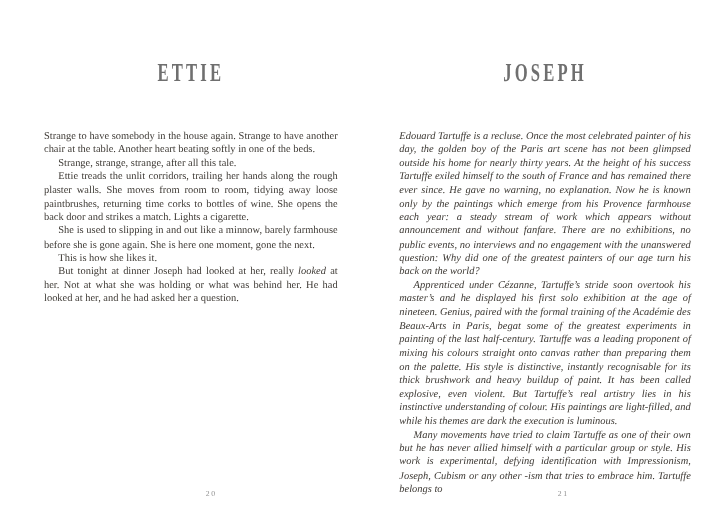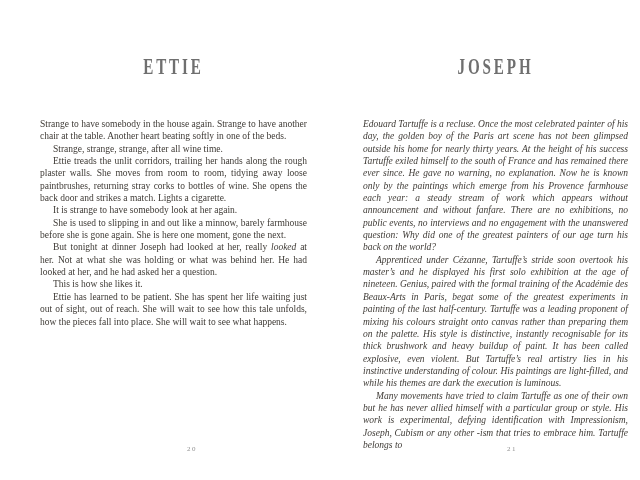--- a/index.html
+++ b/index.html
@@ -72,27 +72,25 @@
 </style>
 </head>
 <body>
 
 <div class="spread">
 
   <section class="page left">
     <h1 class="chapter-heading">ETTIE</h1>
     <div class="page-body">
         <p><span>Strange to have somebody in the house again. Strange to have another chair at the table. Another heart beating softly in one of the beds.</span></p>
-        <p class="indent"><span>Strange, strange, strange, after all wine time.</span></p>
-        <p class="indent"><span>Ettie treads the unlit corridors, trailing her hands along the rough plaster walls. She moves from room to room, tidying away loose paintbrushes, returning stray corks to bottles of wine. She opens the back door and strikes a match. Lights a cigarette.</span></p>
-        <p class="indent"><span>It is strange to have somebody look at her again.</span></p>
+        <p class="indent"><span>Strange, strange, strange, after all this tale.</span></p>
+        <p class="indent"><span>Ettie treads the unlit corridors, trailing her hands along the rough plaster walls. She moves from room to room, tidying away loose paintbrushes, returning time corks to bottles of wine. She opens the back door and strikes a match. Lights a cigarette.</span></p>
         <p class="indent"><span>She is used to slipping in and out like a minnow, barely farmhouse before she is gone again. She is here one moment, gone the next.</span></p>
+        <p class="indent"><span>This is how she likes it.</span></p>
         <p class="indent"><span>But tonight at dinner Joseph had looked at her, really </span><em>looked</em><span> at her. Not at what she was holding or what was behind her. He had looked at her, and he had asked her a question.</span></p>
-        <p class="indent"><span>This is how she likes it.</span></p>
-        <p class="indent"><span>Ettie has learned to be patient. She has spent her life waiting just out of sight, out of reach. She will wait to see how this tale unfolds, how the pieces fall into place. She will wait to see what happens.</span></p>
       </div>
     <div class="page-number">20</div>
   </section>
 
   <section class="page right">
     <h1 class="chapter-heading">JOSEPH</h1>
     <div class="page-body">
         <p><span>Edouard Tartuffe is a recluse. Once the most celebrated painter of his day, the golden boy of the Paris art scene has not been glimpsed outside his home for nearly thirty years. At the height of his success Tartuffe exiled himself to the south of France and has remained there ever since. He gave no warning, no explanation. Now he is known only by the paintings which emerge from his Provence farmhouse each year: a steady stream of work which appears without announcement and without fanfare. There are no exhibitions, no public events, no interviews and no engagement with the unanswered question: Why did one of the greatest painters of our age turn his back on the world?</span></p>
         <p class="indent"><span>Apprenticed under Cézanne, Tartuffe’s stride soon overtook his master’s and he displayed his first solo exhibition at the age of nineteen. Genius, paired with the formal training of the Académie des Beaux-Arts in Paris, begat some of the greatest experiments in painting of the last half-century. Tartuffe was a leading proponent of mixing his colours straight onto canvas rather than preparing them on the palette. His style is distinctive, instantly recognisable for its thick brushwork and heavy buildup of paint. It has been called explosive, even violent. But Tartuffe’s real artistry lies in his instinctive understanding of colour. His paintings are light-filled, and while his themes are dark the execution is luminous.</span></p>
         <p class="indent"><span>Many movements have tried to claim Tartuffe as one of their own but he has never allied himself with a particular group or style. His work is experimental, defying identification with Impressionism, Joseph, Cubism or any other -ism that tries to embrace him. Tartuffe belongs to</span></p>

